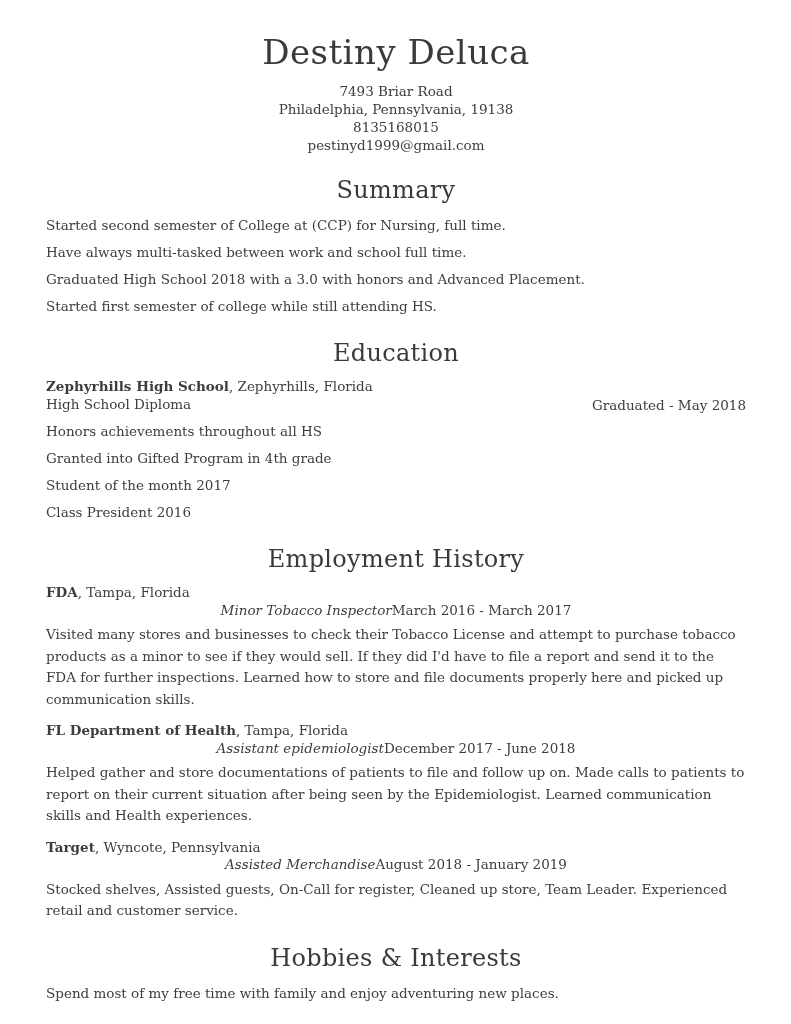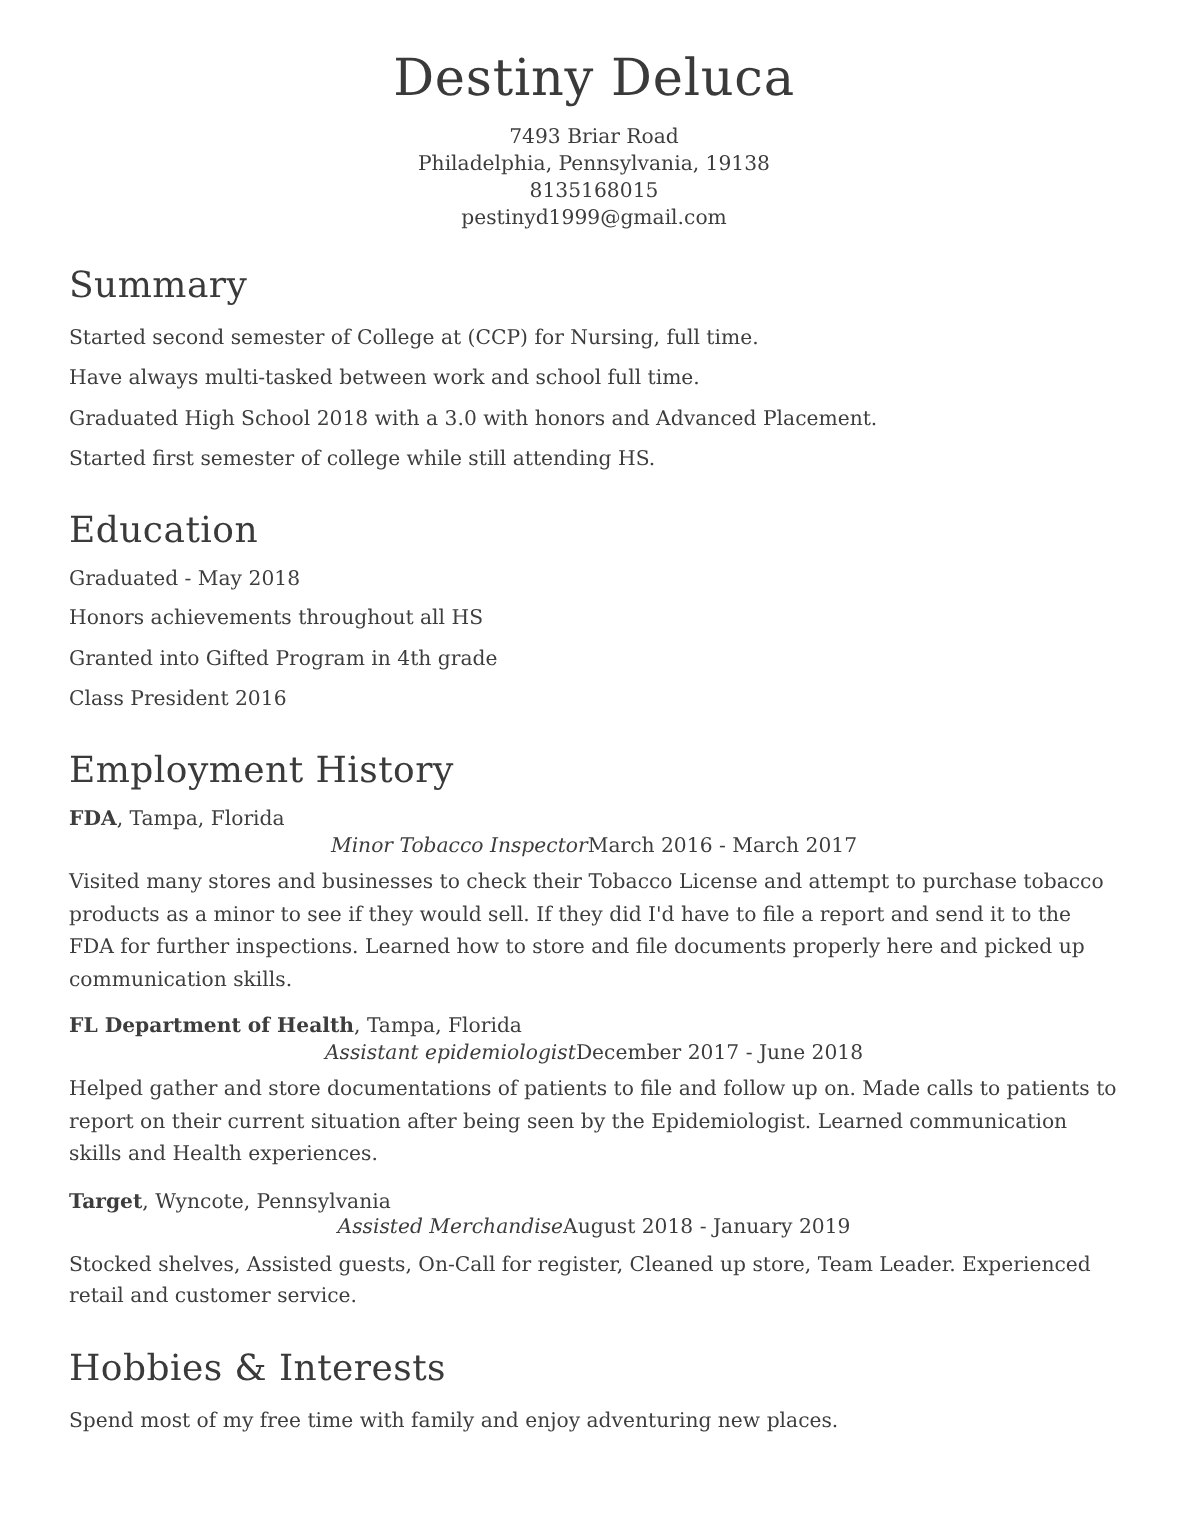--- a/index.html
+++ b/index.html
@@ -26,20 +26,21 @@
     color: #3a3a3a;
   }
   .contact { font-size: 13.5px; line-height: 18px; color: #3d3d3d; }
   
   h2.section-heading {
     font-size: 24px;
     font-weight: 400;
     color: #3a3a3a;
     margin: 22px 0 11px 0;
     letter-spacing: 0.3px;
+    text-align: center;
   }
   
   p.line {
     font-size: 13.5px;
     line-height: 21px;
     margin: 0 0 6px 0;
   }
   p.para {
     font-size: 13.5px;
     line-height: 21.5px;
@@ -87,24 +88,29 @@
     <h2 class="section-heading">Summary</h2>
     <p class="line">Started second semester of College at (CCP) for Nursing, full time.</p>
     <p class="line">Have always multi-tasked between work and school full time.</p>
     <p class="line">Graduated High School 2018 with a 3.0 with honors and Advanced Placement.</p>
     <p class="line">Started first semester of college while still attending HS.</p>
   </section>
 
   <section>
     <h2 class="section-heading">Education</h2>
     <div class="edu-head">
+      <div class="edu-left">
+        <div><span class="bold">Zephyrhills High School</span><span>, Zephyrhills, Florida</span></div>
+        <div>High School Diploma</div>
+      </div>
       <div class="edu-date">Graduated - May 2018</div>
     </div>
     <p class="line">Honors achievements throughout all HS</p>
     <p class="line">Granted into Gifted Program in 4th grade</p>
+    <p class="line">Student of the month 2017</p>
     <p class="line">Class President 2016</p>
   </section>
 
   <section>
     <h2 class="section-heading">Employment History</h2>
 
     <div class="job">
       <div class="job-company"><span class="bold">FDA</span><span>, Tampa, Florida</span></div>
       <div class="job-title-row">
         <span class="job-title italic">Minor Tobacco Inspector</span>

